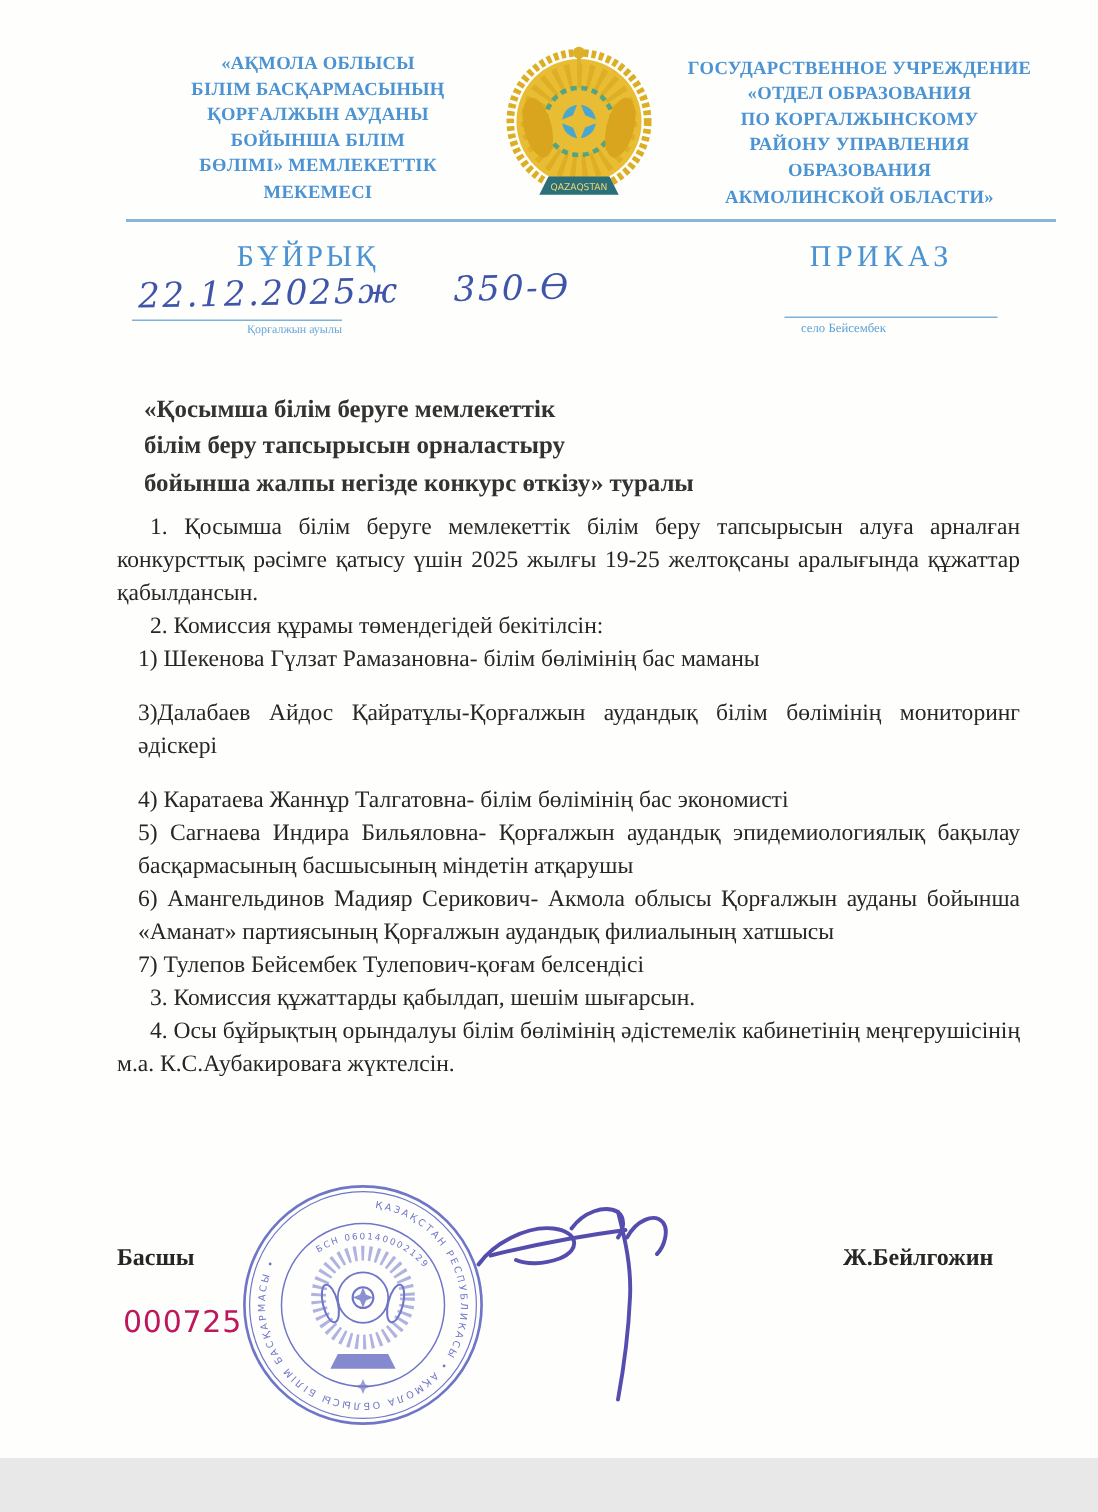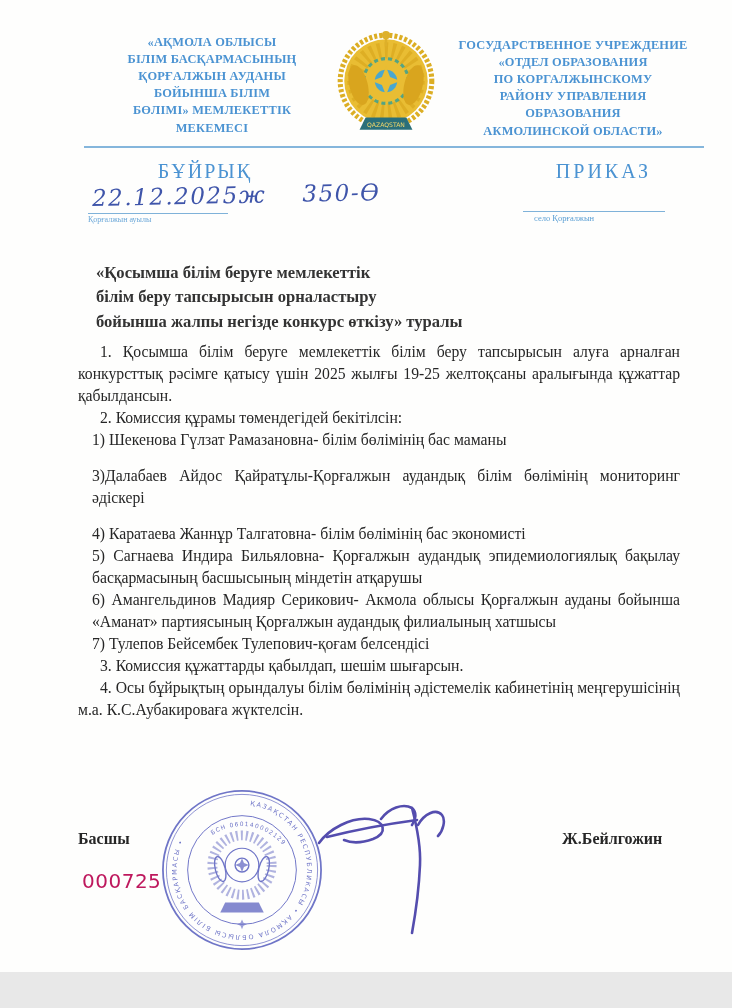--- a/index.html
+++ b/index.html
@@ -17,31 +17,31 @@
   .org-kk{left:88px;top:34px;width:248px;}
   .org-ru{left:442px;top:37px;width:262px;}
   .emblem{position:absolute;left:335px;top:24px;width:102px;height:116px;}
   .header-rule{position:absolute;left:84px;top:146px;width:620px;height:2px;background:#85b6dc;}
   
   .order-title{
     position:absolute;font-weight:normal;font-size:20px;color:#4b93d2;
     letter-spacing:2px;text-align:center;
   }
   .ot-kk{left:95px;top:160px;width:220px;}
-  .ot-ru{left:516px;top:160px;width:175px;letter-spacing:3px;}
+  .ot-ru{left:500px;top:160px;width:175px;letter-spacing:3px;}
   
   .handwriting{
     position:absolute;left:92px;top:182px;
     font-family:"DejaVu Serif", serif;font-style:italic;
     font-size:23px;color:#3f55aa;letter-spacing:1.5px;
     transform:rotate(-1.2deg);white-space:nowrap;
   }
   .hw-num{margin-left:36px;}
   .date-rule{position:absolute;left:88px;top:213px;width:140px;height:1px;background:#7fb2d9;}
-  .place-kk{position:absolute;left:88px;top:215px;width:140px;text-align:left;
+  .place-kk{position:absolute;left:88px;top:215px;width:140px;text-align:right;
     font-size:8px;color:#6aa7d8;}
   .prikaz-rule{position:absolute;left:523px;top:211px;width:142px;height:1px;background:#7fb2d9;}
   .place-ru{position:absolute;left:534px;top:213px;font-size:8.5px;color:#5b9fd4;}
   
   .subject{
     position:absolute;left:96px;top:261px;width:440px;
     font-weight:bold;font-size:16.6px;line-height:1.47;color:#333;
     white-space:pre-line;
   }
   .body-text{position:absolute;left:78px;top:341px;width:602px;
@@ -102,21 +102,21 @@
 
   <div class="order-title ot-kk">БҰЙРЫҚ</div>
   <div class="order-title ot-ru">ПРИКАЗ</div>
 
   <div class="handwriting">
     <span>22.12.2025ж</span><span class="hw-num">350-Ө</span>
   </div>
   <div class="date-rule"></div>
   <div class="place-kk">Қорғалжын ауылы</div>
   <div class="prikaz-rule"></div>
-  <div class="place-ru">село Қорғалжын</div>
+  <div class="place-ru">село Бейсембек</div>
 
   <div class="subject">«Қосымша білім беруге мемлекеттік
 білім беру тапсырысын орналастыру
 бойынша жалпы негізде конкурс өткізу» туралы</div>
 
   <div class="body-text">
     <p class="num">1. Қосымша білім беруге мемлекеттік білім беру тапсырысын алуға арналған конкурсттық рәсімге қатысу үшін 2025 жылғы 19-25 желтоқсаны аралығында құжаттар қабылдансын.</p>
     <p class="num">2. Комиссия құрамы төмендегідей бекітілсін:</p>
     <p class="sub">1) Шекенова Гүлзат Рамазановна- білім бөлімінің бас маманы</p>
     <p class="sub gap">3)Далабаев Айдос Қайратұлы-Қорғалжын аудандық білім бөлімінің мониторинг әдіскері</p>

